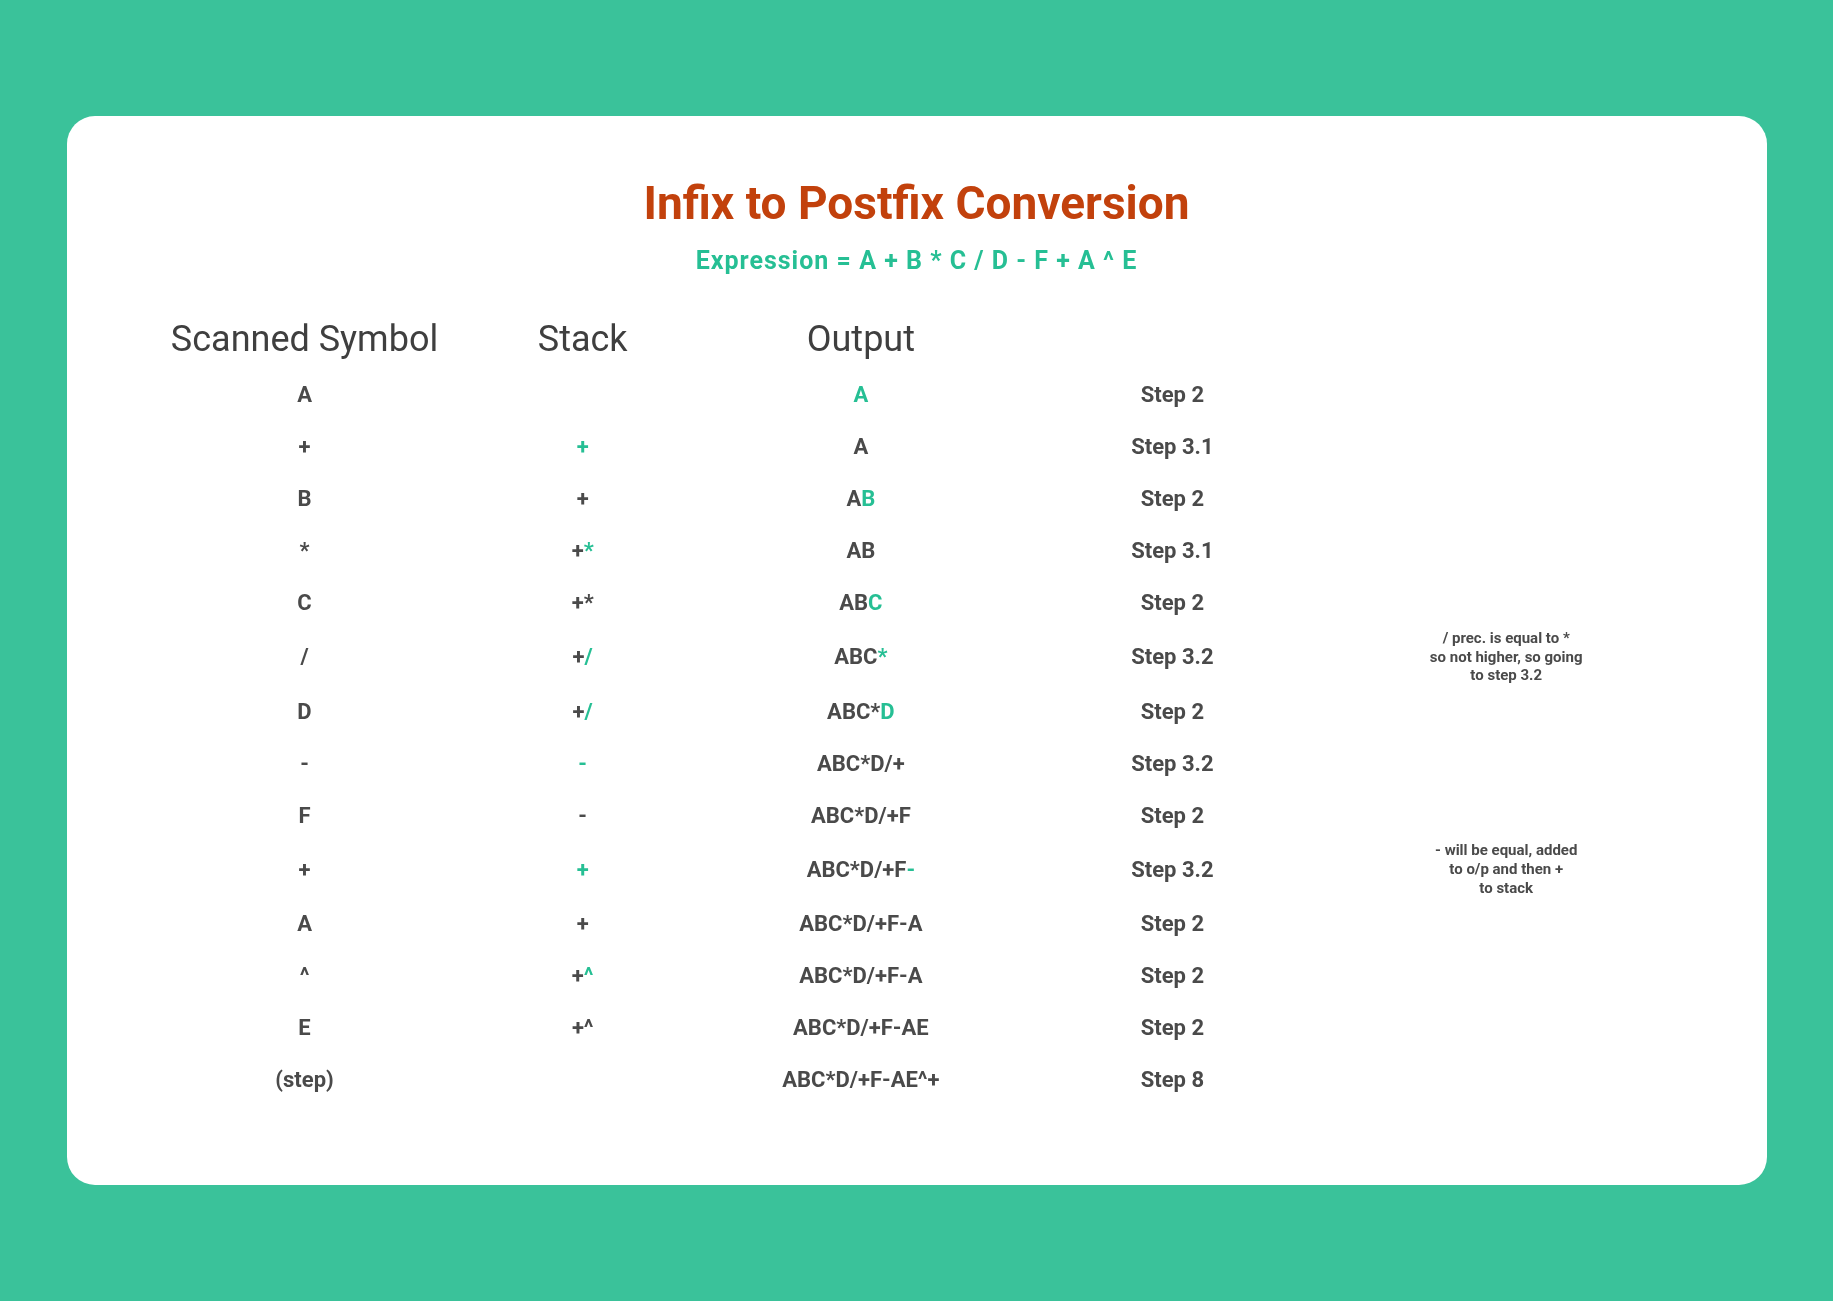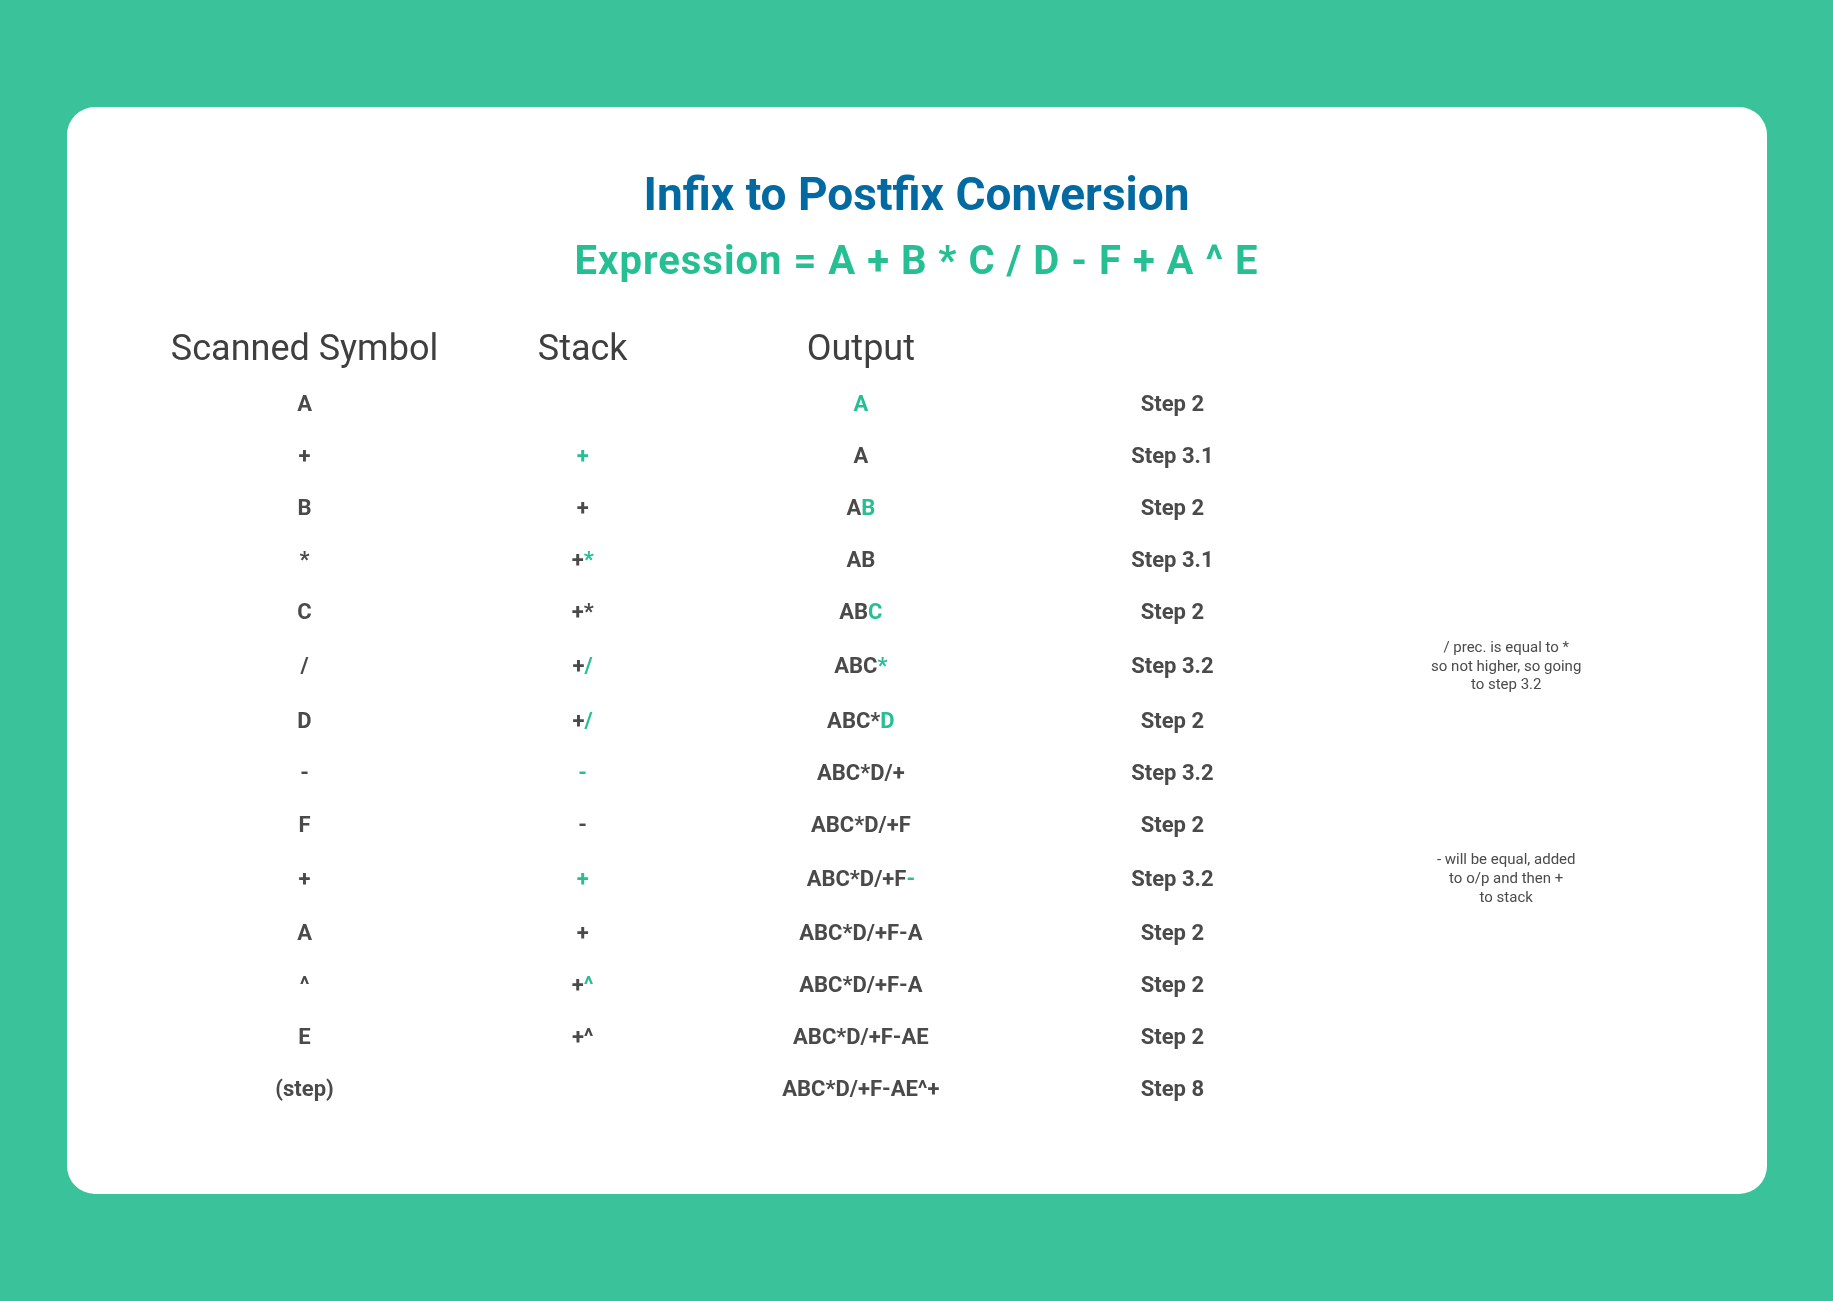--- a/index.html
+++ b/index.html
@@ -17,26 +17,26 @@
     border-radius: 28px;
     width: 100%;
     max-width: 1700px;
     padding: 60px 60px 80px 60px;
     color: #3d3d3d;
   }
   .title {
     text-align: center;
     font-size: 46px;
     font-weight: 700;
-    color: #0369a1;
+    color: #c2410c;
     margin-bottom: 16px;
   }
   .expression {
     text-align: center;
-    font-size: 40px;
+    font-size: 25px;
     font-weight: 700;
     color: #26bf94;
     margin-bottom: 42px;
     letter-spacing: 1px;
   }
   .table {
     width: 100%;
   }
   .row {
     display: grid;
@@ -51,21 +51,21 @@
     padding-bottom: 8px;
   }
   .cell {
     text-align: center;
     font-size: 22px;
     font-weight: 700;
     color: #4a4a4a;
   }
   .cell.note {
     font-size: 15px;
-    font-weight: 400;
+    font-weight: 700;
     color: #4a4a4a;
     line-height: 1.25;
     white-space: pre-line;
     text-align: center;
   }
   .accent { color: #26bf94; }
 </style>
 </head>
 <body>
 

